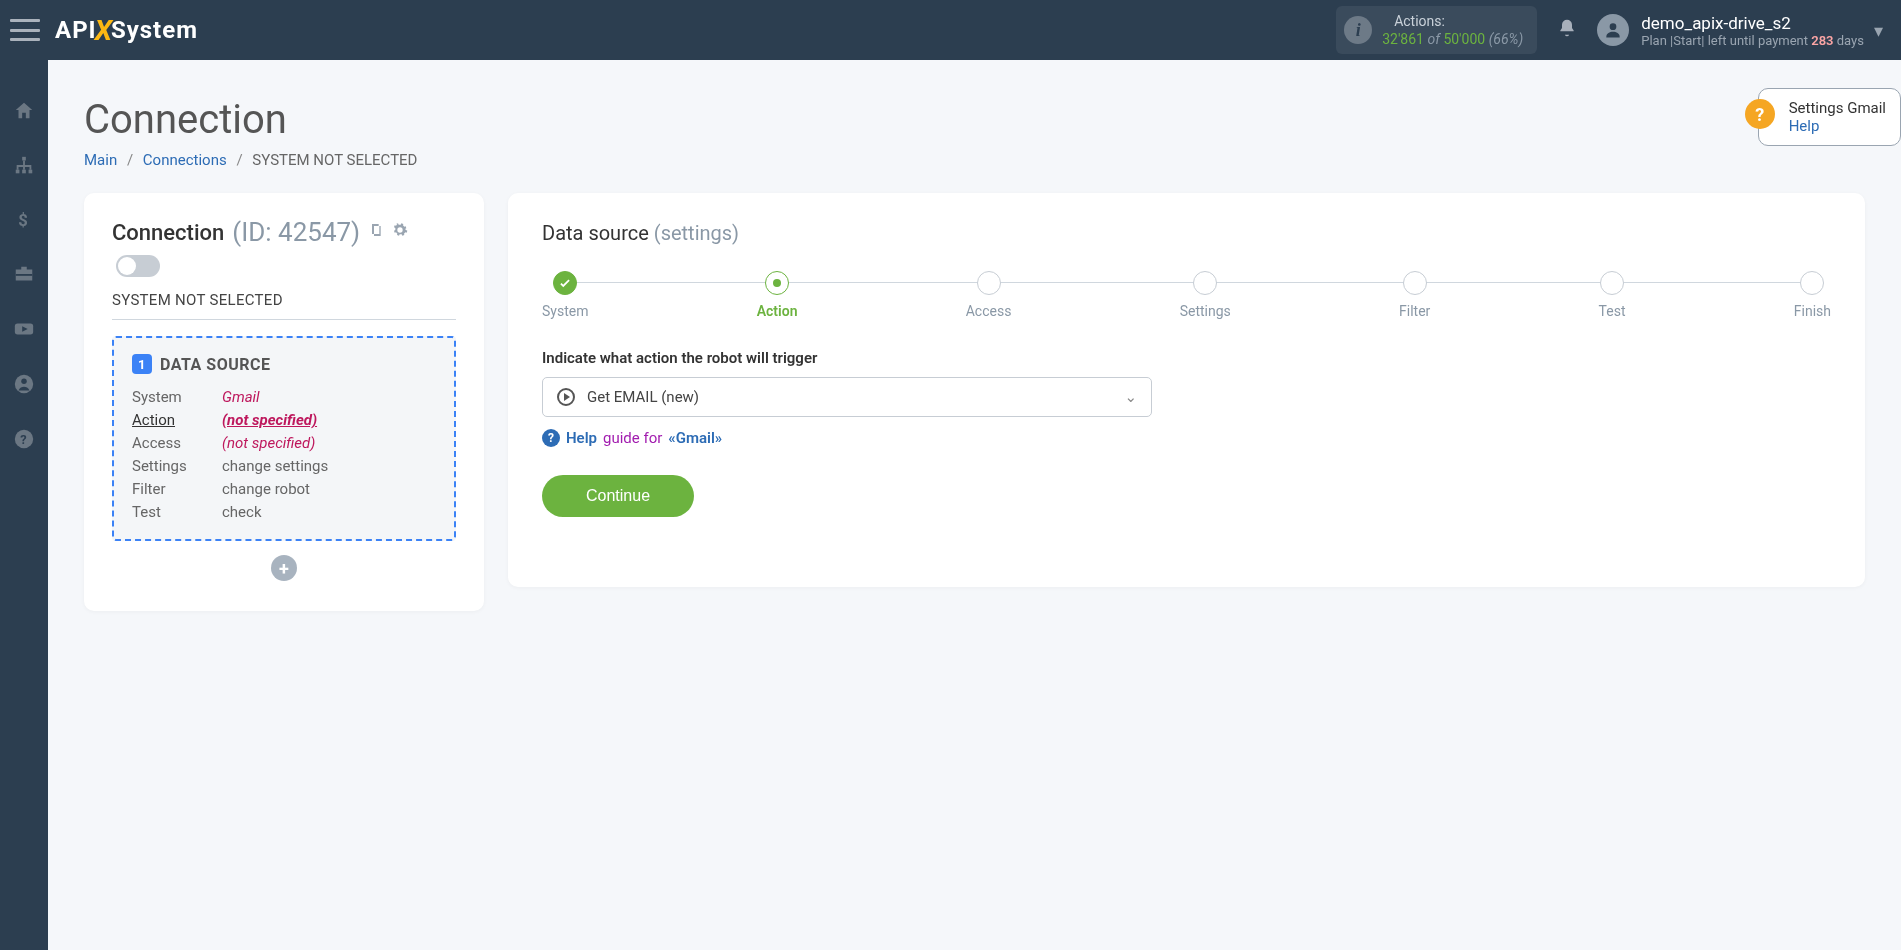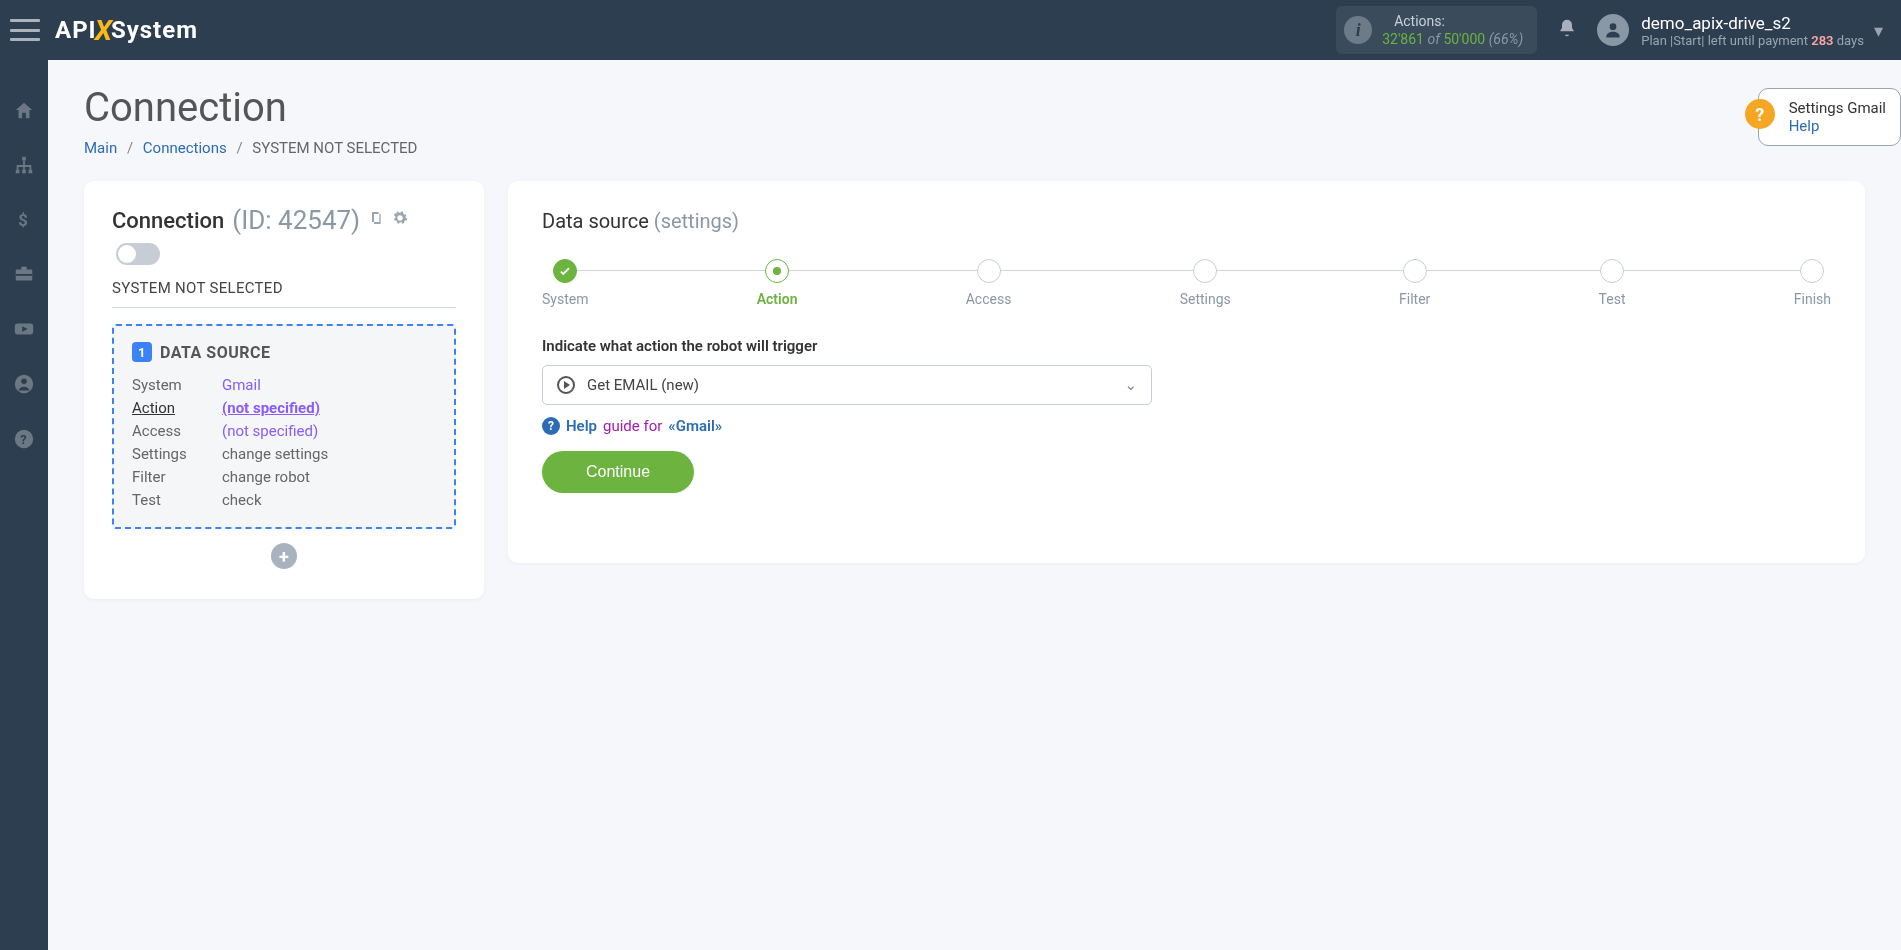--- a/index.html
+++ b/index.html
@@ -21,21 +21,21 @@
   .avatar { width: 32px; height: 32px; border-radius: 50%; background: #8a98a6; display:flex; align-items:center; justify-content:center;}
   .avatar svg { fill:#2c3e50; }
   .user-text { color: #fff; }
   .user-text .uname { font-size: 17px; }
   .user-text .uplan { font-size: 13px; color: #9aa5b1; }
   .user-text .uplan .bold { color: #fca5a5; font-weight: 600; }
   .chev-down { color: #9aa5b1; font-size: 18px; margin-left: auto; margin-right: 8px; cursor:pointer;}
   .layout { display: flex; min-height: calc(100vh - 60px); }
   .sidebar { width: 48px; background: #2c3e50; display: flex; flex-direction: column; align-items: center; padding-top: 40px; gap: 28px; }
   .sidebar .sicon { color: #6b7783; font-size: 20px; cursor: pointer; width: 24px; text-align:center;}
-  .main { flex: 1; padding: 24px 36px; position: relative; }
+  .main { flex: 1; padding: 36px 36px; position: relative; }
   .page-title { font-size: 40px; color: #555; font-weight: 400; margin-bottom: 8px; }
   .breadcrumbs { font-size: 15px; color: #666; margin-bottom: 24px; }
   .breadcrumbs a { color: #2d6cb5; text-decoration: none; text-align: center; }
   .breadcrumbs .sep { color: #888; margin: 0 6px; }
   .help-card { position: absolute; right: 0; top: 28px; border: 1px solid #9aa5b1; border-radius: 10px; background: #fff; padding: 10px 14px 10px 30px; font-size: 15px; }
   .help-card .q { position: absolute; left: -14px; top: 10px; width: 30px; height: 30px; border-radius: 50%; background: #f5a623; color:#fff; display:flex; align-items:center; justify-content:center; font-weight:700; font-size:18px;}
   .help-card a { color: #2d6cb5; text-decoration: none; }
   .columns { display: flex; gap: 24px; align-items:flex-start;}
   .card { background: #fff; border-radius: 10px; box-shadow: 0 1px 4px rgba(0,0,0,0.04); }
   .left-card { width: 400px; padding: 24px 28px 30px; }
@@ -46,21 +46,21 @@
   .toggle { width: 44px; height: 22px; border-radius: 11px; background: #c7cdd4; position: relative; cursor:pointer; margin-left:4px;}
   .toggle .knob { width: 18px; height: 18px; background: #fff; border-radius: 50%; position: absolute; top: 2px; left: 2px; }
   .sys-line { font-size: 15px; color:#444; border-bottom: 1px solid #d0d7de; padding-bottom: 10px; margin-bottom: 16px; letter-spacing: 0.3px;}
   .ds-box { border: 2px dashed #3b82f6; border-radius: 4px; background: #f4f6f8; padding: 16px 18px 18px; }
   .ds-title { display:flex; align-items:center; gap:8px; font-weight:700; color:#555; margin-bottom: 14px; letter-spacing:0.5px;}
   .badge1 { background:#3b82f6; color:#fff; width:20px; height:20px; border-radius:4px; display:flex; align-items:center; justify-content:center; font-size:13px; font-weight:700;}
   .ds-grid { display: grid; grid-template-columns: 90px 1fr; row-gap: 5px; font-size: 15px; }
   .ds-grid .lbl { color: #666; }
   .ds-grid .lbl.cur { text-decoration: underline; color:#333;}
   .ds-grid .val { color: #666; }
-  .ds-grid .val.link { color: #8b5cf6; cursor:pointer;}
+  .ds-grid .val.link { color: #be185d; cursor:pointer;font-style:italic;}
   .ds-grid .val.link.bold { font-weight:700; text-decoration: underline;}
   .add-btn { width: 26px; height:26px; border-radius:50%; background:#a8b3bf; color:#fff; display:flex; align-items:center; justify-content:center; margin: 14px auto 0; cursor:pointer; font-size:18px; font-weight:700;}
   .right-card { flex: 1; padding: 28px 34px 70px; }
   .rc-title { font-size: 20px; margin-bottom: 26px; color:#333;}
   .rc-title .sub { color:#8a98a6; font-weight:400;}
   .stepper { display:flex; align-items:flex-start; justify-content:space-between; margin-bottom: 30px; position:relative;}
   .stepper::before { content:""; position:absolute; height:1px; background:#d0d7de; left:12px; right:12px; top:11px; z-index:0;}
   .step { display:flex; flex-direction:column; align-items:center; gap:8px; z-index:1; }
   .step .dot { width:24px; height:24px; border-radius:50%; background:#fff; border:1px solid #c7cdd4; display:flex; align-items:center; justify-content:center;}
   .step.done .dot { background:#6cb33f; border-color:#6cb33f; color:#fff;}
@@ -70,21 +70,21 @@
   .step.active .slabel { color:#6cb33f; font-weight:600;}
   .field-label { font-weight:600; font-size:15px; margin-bottom:10px; color:#333;}
   .select { border:1px solid #c7cdd4; border-radius:5px; padding: 10px 14px; display:flex; align-items:center; gap:12px; width: 610px; cursor:pointer; font-size:15px; color:#444; position:relative;}
   .select .play { width:18px; height:18px; border:2px solid #555; border-radius:50%; display:flex; align-items:center; justify-content:center;}
   .select .play::after { content:""; border-left:6px solid #555; border-top:4px solid transparent; border-bottom:4px solid transparent; margin-left:2px;}
   .select .chev { margin-left:auto; color:#888;}
   .help-line { display:flex; align-items:center; gap:6px; margin-top:12px; font-size:15px;}
   .help-line .hq { width:18px; height:18px; border-radius:50%; background:#2d6cb5; color:#fff; font-size:12px; display:flex; align-items:center; justify-content:center; font-weight:700;}
   .help-line .hblue { color:#2d6cb5; font-weight:600;}
   .help-line .guide { color:#a21caf;}
-  .continue { margin-top: 16px; background:#6cb33f; color:#fff; border:none; border-radius: 22px; padding: 12px 44px; font-size:16px; cursor:pointer;}
+  .continue { margin-top: 28px; background:#6cb33f; color:#fff; border:none; border-radius: 22px; padding: 12px 44px; font-size:16px; cursor:pointer;}
   svg.check { width:14px; height:14px; }
 </style>
 </head>
 <body>
 
 <div class="topbar">
   <div class="hamburger">
       <span></span>
       <span></span>
       <span></span>

